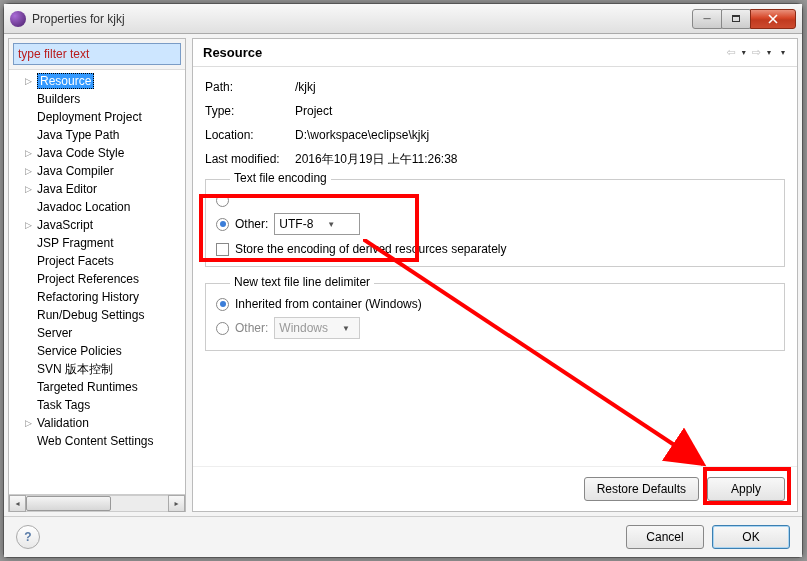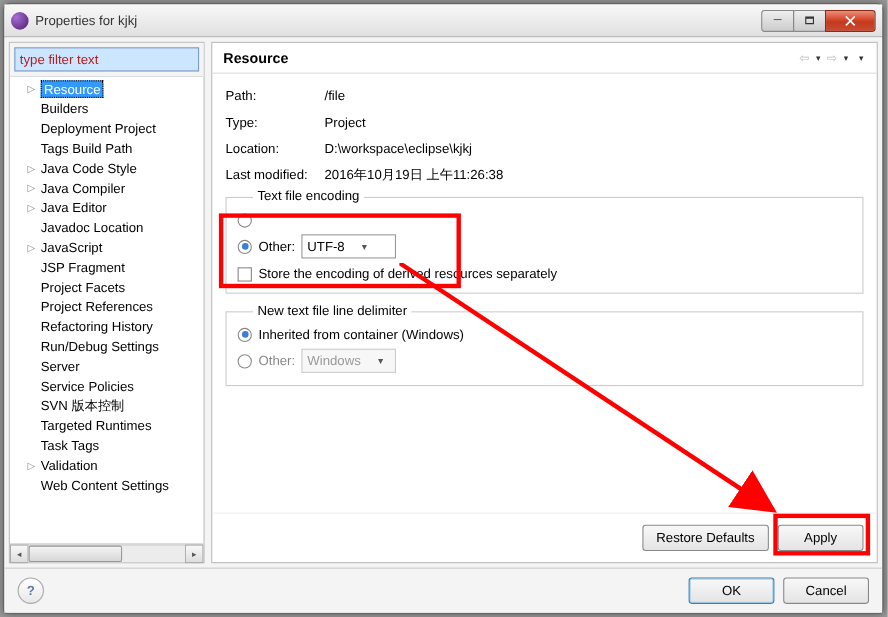--- a/index.html
+++ b/index.html
@@ -340,21 +340,21 @@
             <div class="tree-item">
               <span class="exp"></span>
               <span class="label">Builders</span>
             </div>
             <div class="tree-item">
               <span class="exp"></span>
               <span class="label">Deployment Project</span>
             </div>
             <div class="tree-item">
               <span class="exp"></span>
-              <span class="label">Tags Build Path</span>
+              <span class="label">Java Type Path</span>
             </div>
             <div class="tree-item">
               <span class="exp">▷</span>
               <span class="label">Java Code Style</span>
             </div>
             <div class="tree-item">
               <span class="exp">▷</span>
               <span class="label">Java Compiler</span>
             </div>
             <div class="tree-item">
@@ -435,21 +435,21 @@
             <span class="nav-drop">▾</span>
             <span class="nav-arrow">⇨</span>
             <span class="nav-drop">▾</span>
             <span class="nav-drop" style="margin-left:4px;">▾</span>
           </div>
         </div>
 
         <div class="content-body">
           <div class="info-row">
             <span class="info-label">Path:</span>
-            <span>/file</span>
+            <span>/kjkj</span>
           </div>
           <div class="info-row">
             <span class="info-label">Type:</span>
             <span>Project</span>
           </div>
           <div class="info-row">
             <span class="info-label">Location:</span>
             <span>D:\workspace\eclipse\kjkj</span>
           </div>
           <div class="info-row">
@@ -516,23 +516,23 @@
 
       </div>
 
     </div>
 
     <div class="bottom-bar">
       <div class="help-btn">
         <span>?</span>
       </div>
       <div class="bottom-btns">
+        <div class="btn">
+          <span>Cancel</span>
+        </div>
         <div class="btn default">
           <span>OK</span>
         </div>
-        <div class="btn">
-          <span>Cancel</span>
-        </div>
       </div>
     </div>
 
   </div>
 </div>
 
 </body></html>

